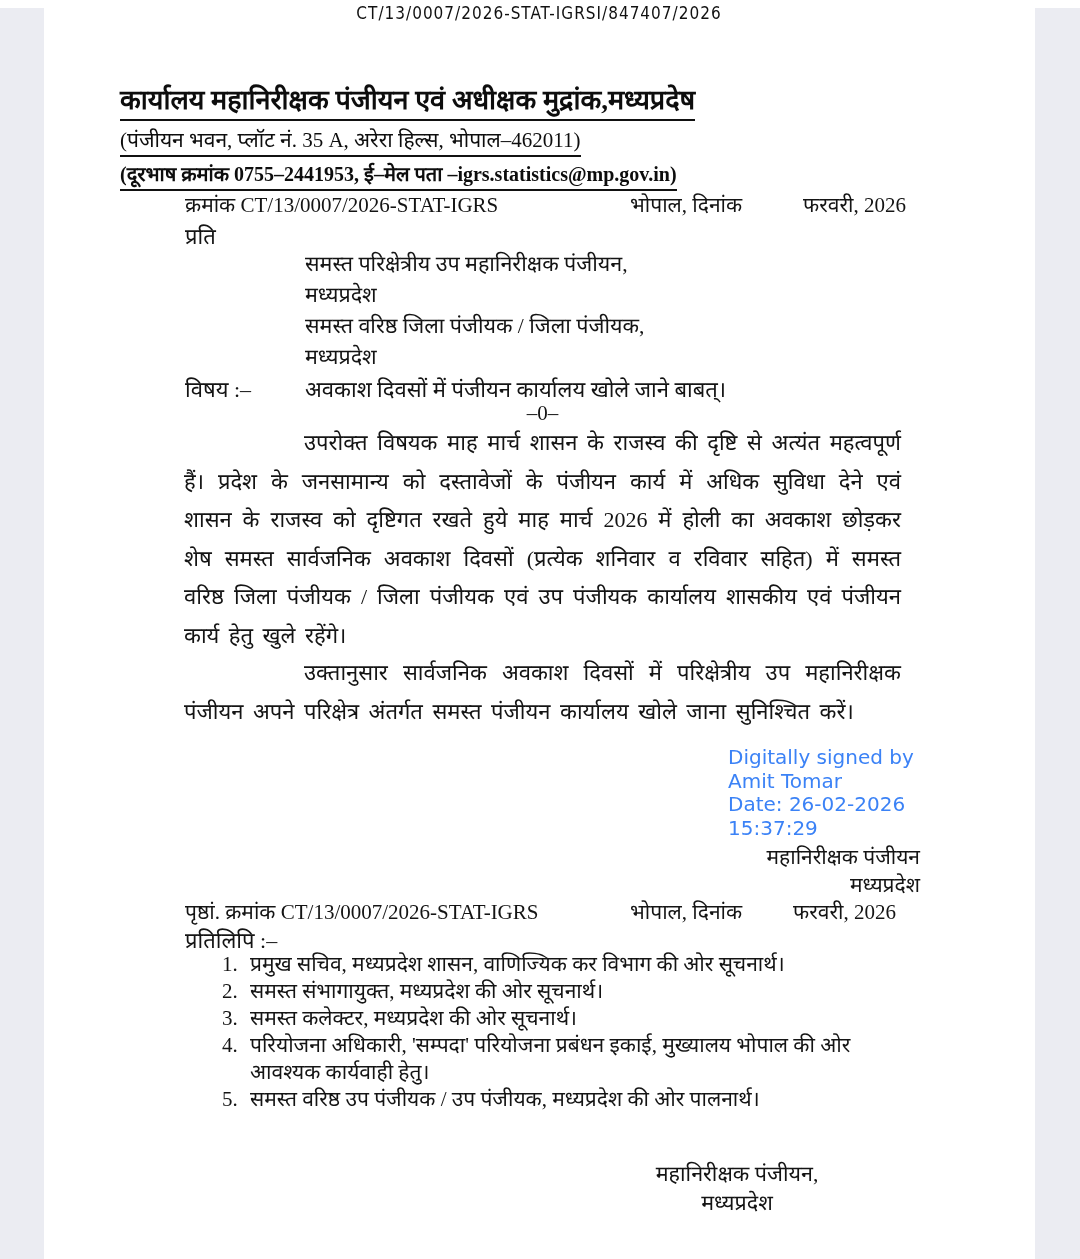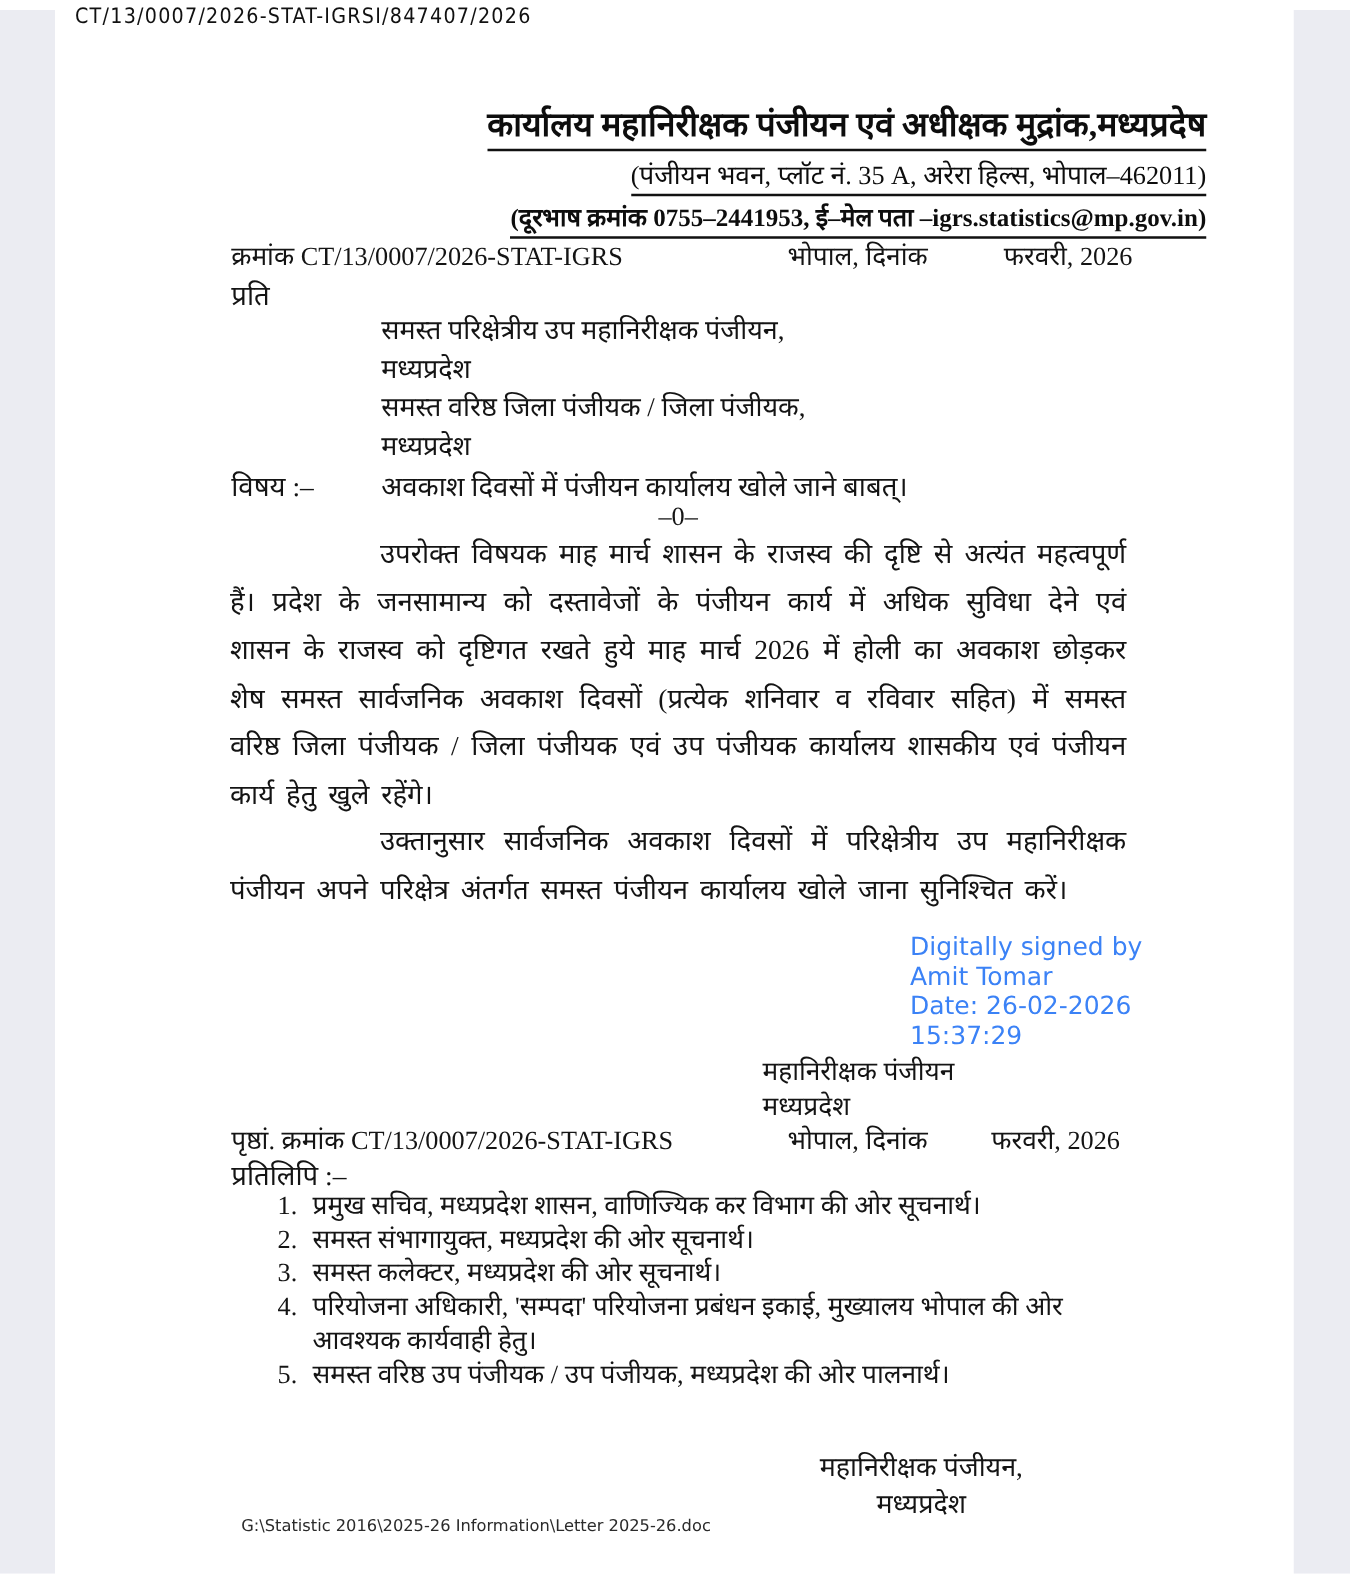--- a/index.html
+++ b/index.html
@@ -4,24 +4,24 @@
 <style>
   * { margin:0; padding:0; box-sizing:border-box; }
   html,body { width:1080px; height:1259px; }
   body { font-family:"Liberation Serif", serif; color:#141414; background:#fff; }
   .screen { position:relative; width:1080px; height:1259px; background:#fff; overflow:hidden; }
 
   .side-margin { position:absolute; top:8px; bottom:0; background:#ebecf2; }
   .side-margin.left { left:0; width:44px; }
   .side-margin.right { left:1035px; right:0; }
 
-  .topbar { position:absolute; top:3px; left:60px; right:62px; display:flex; justify-content:flex-start;
+  .topbar { position:absolute; top:3px; left:60px; right:62px; display:flex; justify-content:center;
             font-family:"DejaVu Sans", sans-serif; font-size:17px; letter-spacing:1px; font-stretch:condensed; color:#111; }
 
-  .letterhead { position:absolute; top:80px; left:120px; width:845px; text-align:right; color:#0d0d0d; }
+  .letterhead { position:absolute; top:80px; left:120px; width:845px; text-align:left; color:#0d0d0d; }
   .letterhead .l1 { font-size:27px; font-weight:bold; }
   .letterhead .l2 { font-size:21px; font-weight:normal; margin-top:4px; }
   .letterhead .l3 { font-size:20px; font-weight:bold; margin-top:3px; }
   .letterhead span { display:inline-block; border-bottom:2px solid #111; padding-bottom:2px; }
 
   .refline { position:absolute; left:185px; width:715px; font-size:21px; }
   .refline .seg { position:absolute; white-space:nowrap; top:0; }
   .refline .seg.place { left:445px; }
   .refline .seg.date  { left:618px; }
   #refline  { top:190px; }
@@ -35,21 +35,21 @@
   .subject-row .lbl { display:inline-block; width:120px; }
   .divider { position:absolute; top:401px; left:185px; width:715px; text-align:center; font-size:21px; }
 
   .para { position:absolute; left:184px; width:717px; font-size:22px; line-height:38.5px;
           text-align:justify; text-indent:120px; word-spacing:4px; }
   #para1 { top:424px; }
   #para2 { top:654px; }
 
   .sig-digital { position:absolute; top:746px; left:728px; font-family:"DejaVu Sans", sans-serif;
                  font-size:20px; line-height:23.5px; color:#3b82f6; }
-  .sig-designation { position:absolute; top:843px; left:610px; width:310px; text-align:left;
+  .sig-designation { position:absolute; top:843px; left:610px; width:310px; text-align:right;
                      font-size:21px; line-height:28px; }
 
   .pratilipi { position:absolute; top:924px; left:185px; font-size:22px; }
 
   .copies { position:absolute; top:951px; left:222px; width:690px; font-size:21px; }
   .copies .item { display:flex; line-height:27px; }
   .copies .num { width:28px; flex:0 0 28px; }
   .copies .txt { flex:1; }
 
   .closing { position:absolute; top:1160px; left:572px; width:330px; text-align:center;
@@ -141,14 +141,13 @@
       <span class="num">5.</span>
       <span class="txt">समस्त वरिष्ठ उप पंजीयक / उप पंजीयक, मध्यप्रदेश की ओर पालनार्थ।</span>
     </div>
   </div>
 
   <div class="closing">
     <div>महानिरीक्षक पंजीयन,</div>
     <div>मध्यप्रदेश</div>
   </div>
 
-  <div class="footer-path">G:\Statistic 2016\2025-26 Information\Letter 2025-26.doc</div>
 </div>
 
 </body></html>

